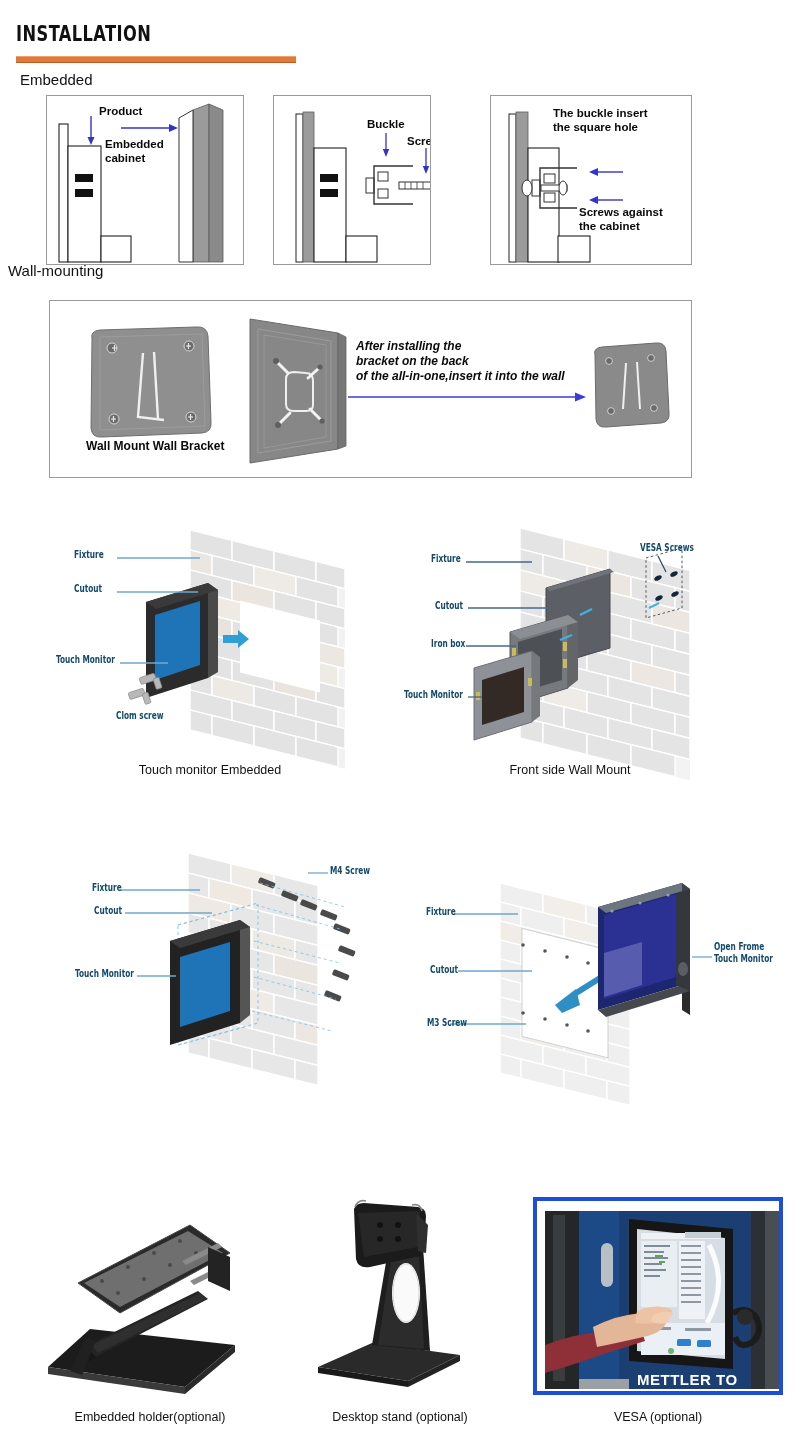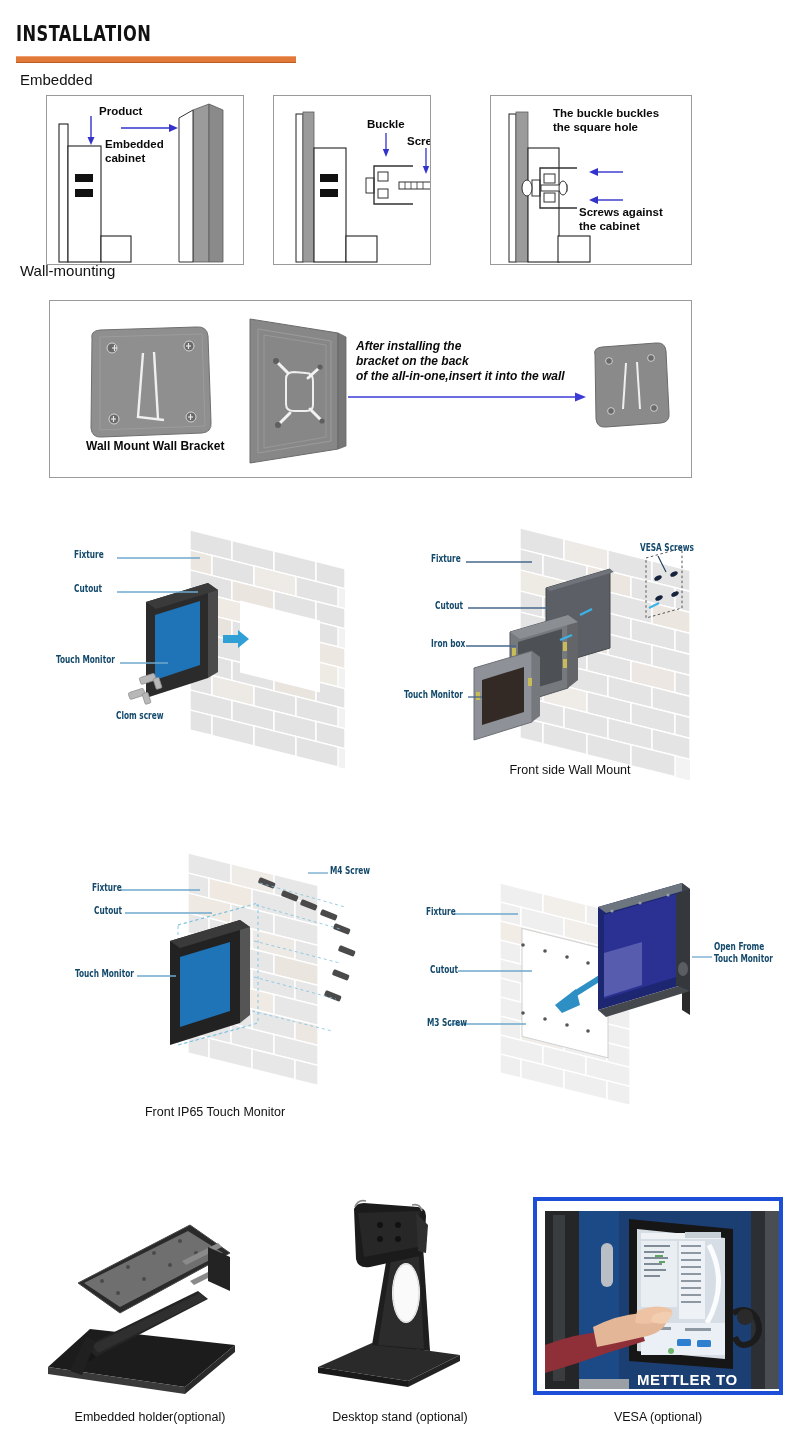--- a/index.html
+++ b/index.html
@@ -37,21 +37,21 @@
     border-bottom: 1px solid #bf5c22;
   }
 
   .section-label {
     position: absolute;
     font-size: 15px;
     color: #111;
     font-family: "Liberation Sans", sans-serif;
   }
   #lbl-embedded { left: 20px; top: 71px; }
-  #lbl-wall { left: 20px; top: 262px; text-align: right; }
+  #lbl-wall { left: 8px; top: 262px; text-align: right; }
 
   
   .panel {
     position: absolute;
     border: 1px solid #9a9a9a;
     background: #fff;
     overflow: hidden;
   }
 
   
@@ -170,21 +170,21 @@
       <rect x="41" y="84" width="8" height="16" fill="none" stroke="#333" stroke-width="1"></rect>
       <rect x="50" y="89" width="26" height="6" fill="#fff" stroke="#333" stroke-width="1"></rect>
       <ellipse cx="72" cy="92" rx="4" ry="7" fill="#fff" stroke="#333" stroke-width="1"></ellipse>
       <ellipse cx="36" cy="92" rx="5" ry="8" fill="#fff" stroke="#333" stroke-width="1"></ellipse>
 
       <line x1="104" y1="76" x2="132" y2="76" stroke="#3333cc" stroke-width="1.4"></line>
       <polygon points="98,76 107,72 107,80" fill="#3333cc"></polygon>
       <line x1="104" y1="104" x2="132" y2="104" stroke="#3333cc" stroke-width="1.4"></line>
       <polygon points="98,104 107,100 107,108" fill="#3333cc"></polygon>
     </svg>
-    <div class="dtext" style="left:62px; top:11px;">The buckle buckles
+    <div class="dtext" style="left:62px; top:11px;">The buckle insert
 the square hole</div>
     <div class="dtext" style="left:88px; top:110px;">Screws against
 the cabinet</div>
   </div>
 
   <div class="section-label" id="lbl-wall">Wall-mounting</div>
 
   <div class="panel" style="left:49px; top:300px; width:643px; height:178px;">
     <svg width="643" height="178" viewBox="0 0 643 178">
 
@@ -316,20 +316,21 @@
 
       <line x1="77" y1="38" x2="160" y2="38" stroke="#6fa8cc" stroke-width="1.3"></line>
       <line x1="77" y1="72" x2="158" y2="72" stroke="#6fa8cc" stroke-width="1.3"></line>
       <line x1="80" y1="143" x2="128" y2="143" stroke="#6fa8cc" stroke-width="1.3"></line>
     </svg>
     <div class="dlabel" style="left:34px; top:29px;">Fixture</div>
     <div class="dlabel" style="left:34px; top:63px;">Cutout</div>
     <div class="dlabel" style="left:16px; top:134px;">Touch Monitor</div>
     <div class="dlabel" style="left:76px; top:190px;">Clom screw</div>
   </div>
+  <div class="caption" style="left:40px; top:763px; width:340px;">Touch monitor Embedded</div>
 
   <div style="position:absolute; left:400px; top:520px; width:340px; height:265px;">
     <svg width="340" height="265" viewBox="0 0 340 265">
       <g transform="translate(120,8) skewY(14)">
         <rect x="0" y="0" width="170" height="210" fill="#f3f3f3"></rect>
         <g fill="#e4e4e4" stroke="#ffffff" stroke-width="1.4">
           <rect x="0" y="0" width="44" height="21"></rect>
             <rect x="44" y="0" width="44" height="21" fill="#eeeae5"></rect>
           <rect x="88" y="0" width="44" height="21"></rect>
             <rect x="132" y="0" width="38" height="21"></rect>
@@ -503,21 +504,20 @@
       <line x1="81" y1="45" x2="160" y2="45" stroke="#6fa8cc" stroke-width="1.3"></line>
       <line x1="85" y1="68" x2="172" y2="68" stroke="#6fa8cc" stroke-width="1.3"></line>
       <line x1="97" y1="131" x2="136" y2="131" stroke="#6fa8cc" stroke-width="1.3"></line>
       <line x1="268" y1="28" x2="288" y2="28" stroke="#6fa8cc" stroke-width="1.3"></line>
     </svg>
     <div class="dlabel" style="left:52px; top:37px;">Fixture</div>
     <div class="dlabel" style="left:54px; top:60px;">Cutout</div>
     <div class="dlabel" style="left:35px; top:123px;">Touch Monitor</div>
     <div class="dlabel" style="left:290px; top:20px;">M4 Screw</div>
   </div>
-  <div class="caption" style="left:40px; top:1105px; width:350px;">Front IP65 Touch Monitor</div>
 
   <div style="position:absolute; left:400px; top:865px; width:390px; height:240px;">
     <svg width="390" height="240" viewBox="0 0 390 240">
       <g transform="translate(100,18) skewY(14)">
         <rect x="0" y="0" width="130" height="190" fill="#f7f7f7"></rect>
         <g fill="#efefef" stroke="#ffffff" stroke-width="1.4">
           <rect x="0" y="0" width="43" height="19"></rect>
             <rect x="43" y="0" width="43" height="19" fill="#f2efeb"></rect>
           <rect x="86" y="0" width="44" height="19"></rect>
           <rect x="0" y="19" width="21" height="19"></rect>

